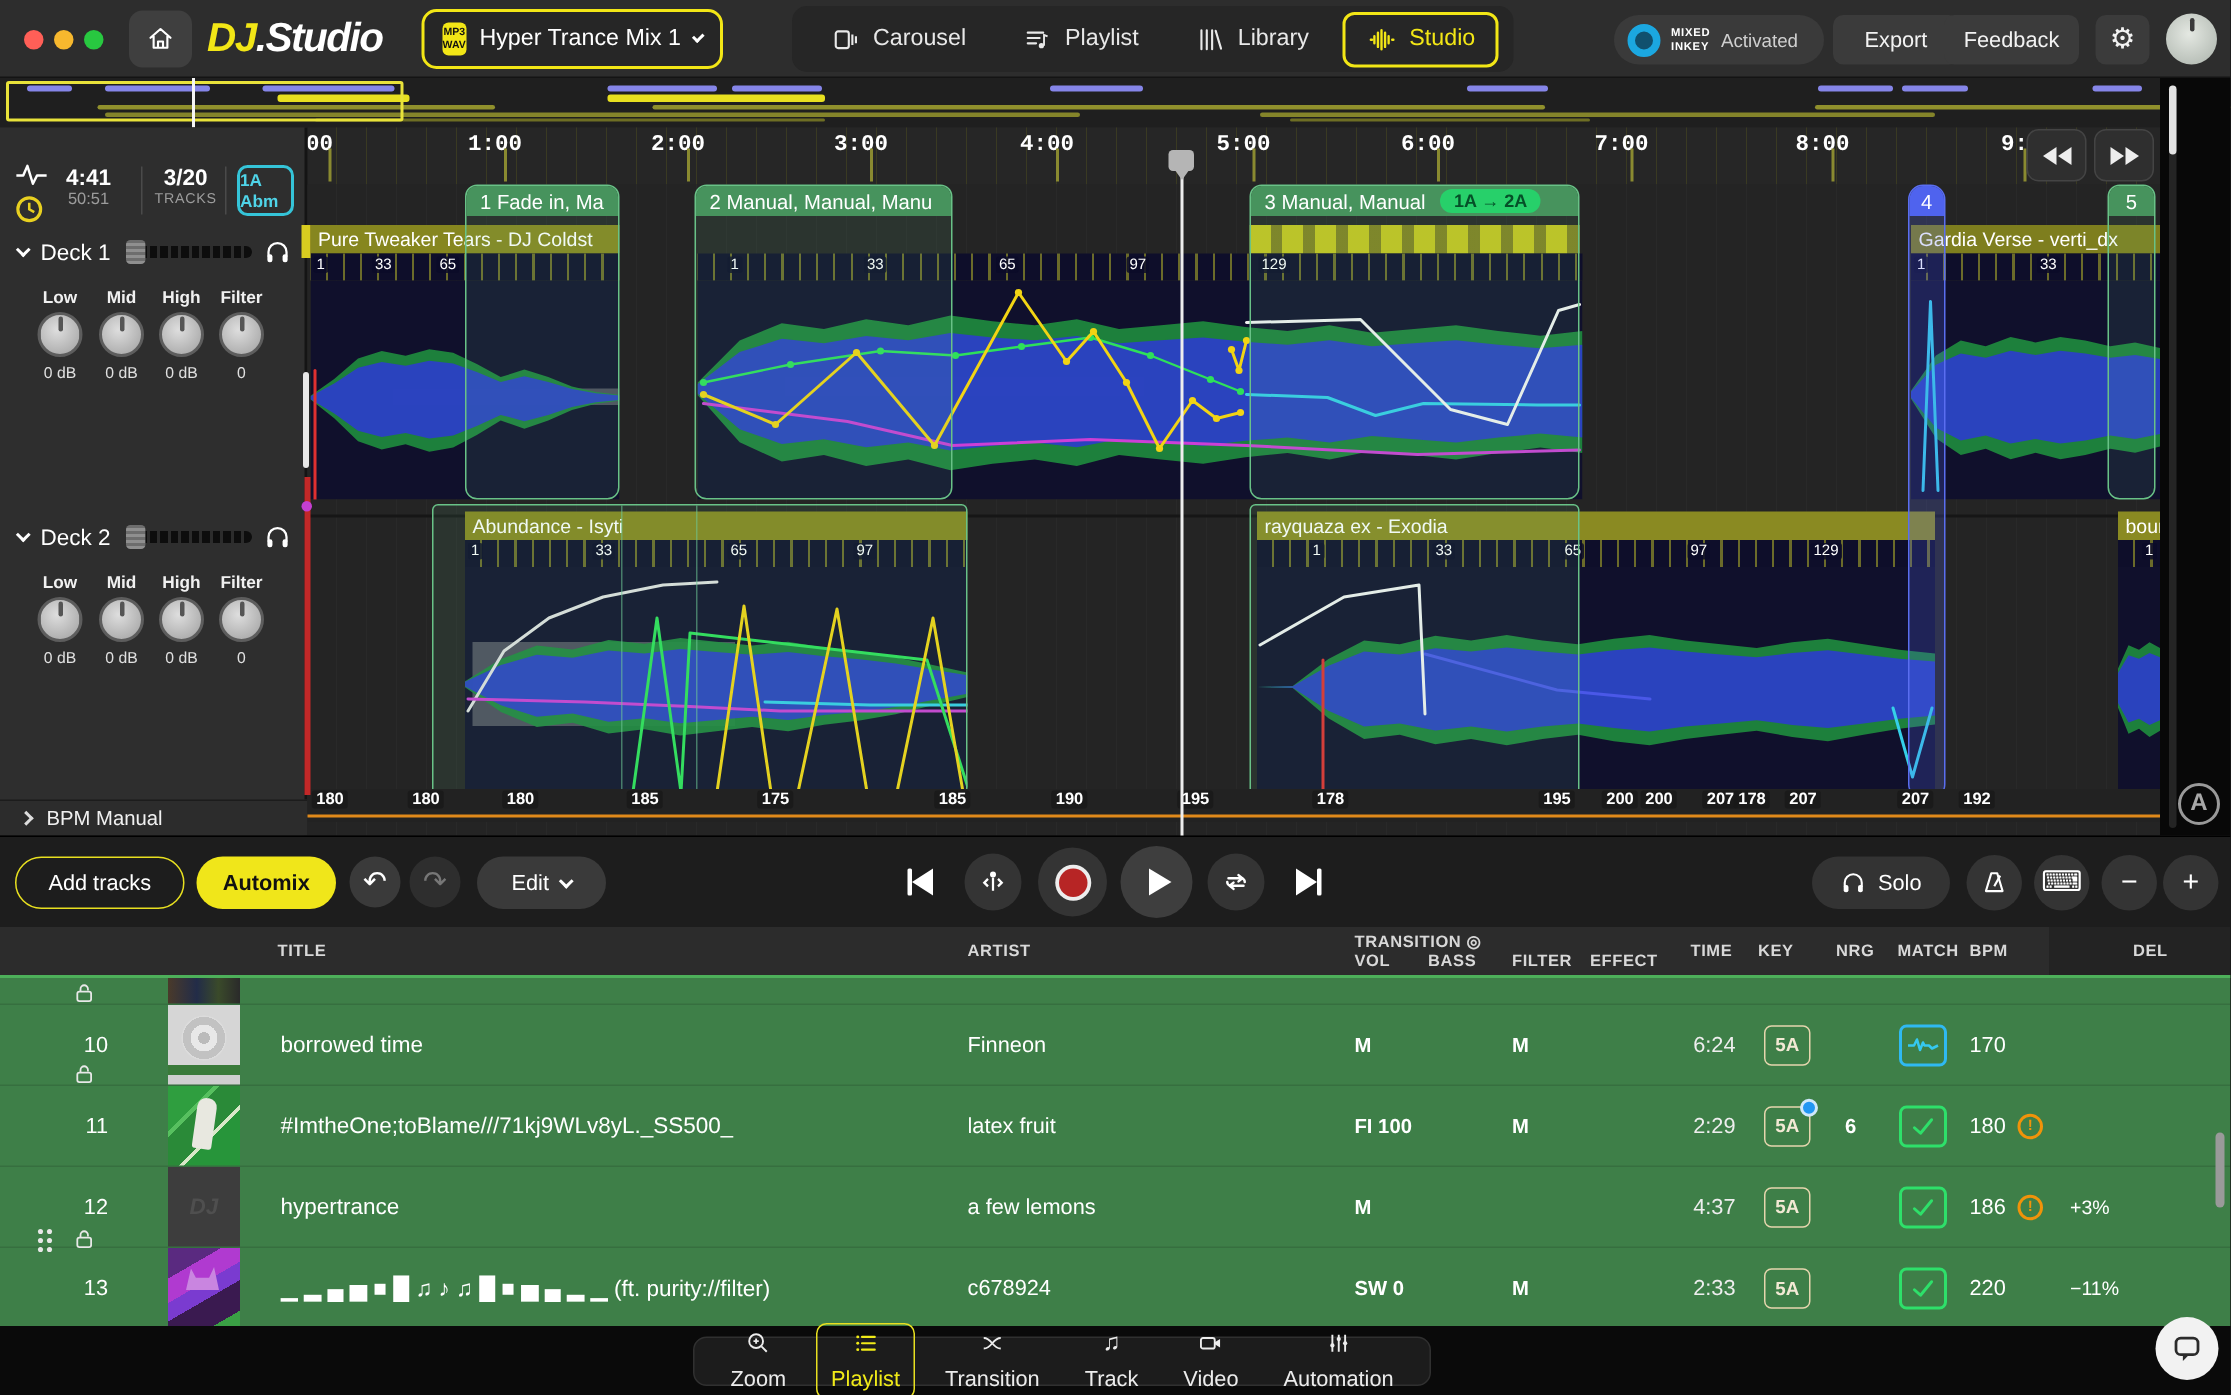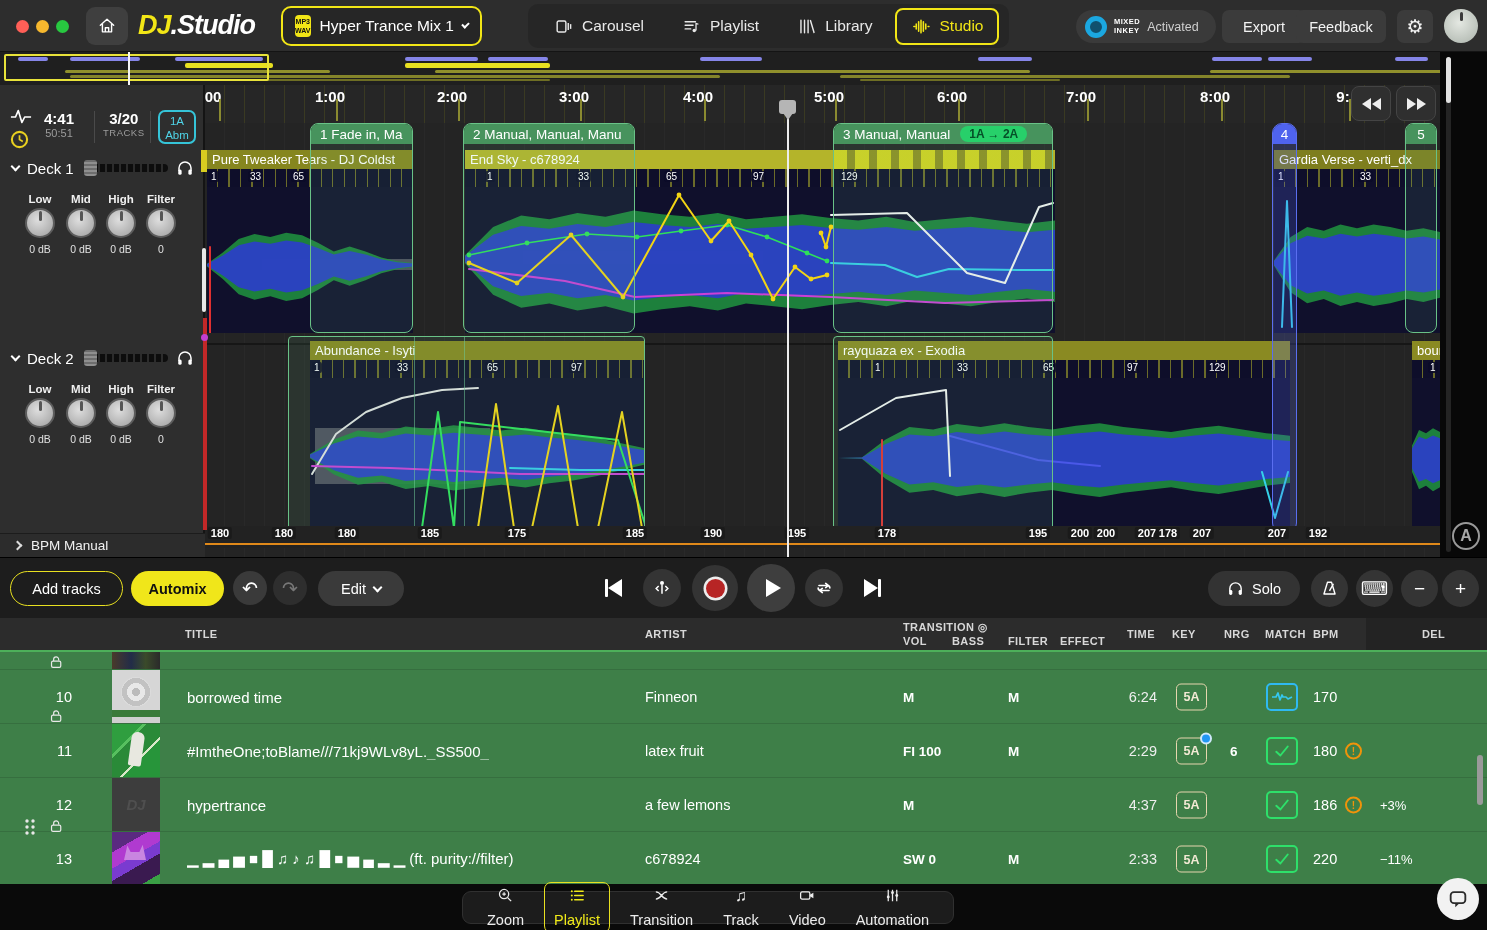--- a/index.html
+++ b/index.html
@@ -30,32 +30,32 @@
   #avatar{position:absolute;left:1444px;top:9px;width:34px;height:34px;border-radius:50%;background:radial-gradient(circle at 45% 40%,#e4e8e2,#aab2aa);}
   #avatar:after{content:"";position:absolute;left:16px;top:3px;width:3px;height:9px;background:#3a3a3a;border-radius:2px;}
 
   
   #minimap{position:absolute;left:0;top:52px;width:1487px;height:33px;background:#1f1f1f;overflow:hidden;}
   #miniview{position:absolute;left:4px;top:2px;width:265px;height:27px;border:2px solid #e8e23a;border-radius:2px;}
   #miniplay{position:absolute;left:128px;top:0;width:2px;height:33px;background:#f5f5f5;}
 
   
   #ruler{position:absolute;left:205px;top:85px;width:1235px;height:38px;background:#262626;
-    background-image:repeating-linear-gradient(90deg,transparent 0 19px,#3a3a22 19px 20px);}
+    background-image:repeating-linear-gradient(90deg,transparent 0 19px,#3a3a22 19px 20px);font-family:Liberation Mono, monospace;}
   .rlab{position:absolute;top:3px;transform:translateX(-50%);font-size:15px;font-weight:bold;color:#fff;}
   .rtick{position:absolute;top:14px;width:2px;height:22px;background:#8a8a30;}
   #ffbtns{position:absolute;left:1351px;top:86px;display:flex;gap:5px;}
   .ffb{width:40px;height:35px;background:#2f2f2f;border:1px solid #444;border-radius:8px;display:flex;align-items:center;justify-content:center;gap:1px;}
   .ffb i{display:inline-block;width:0;height:0;border-top:6px solid transparent;border-bottom:6px solid transparent;}
   .ffb .l{border-right:9px solid #eee;} .ffb .r{border-left:9px solid #eee;}
 
   
   #leftpanel{position:absolute;left:0;top:85px;width:205px;height:472px;background:#2e2e2e;border-right:2px solid #141414;}
   .ipdiv{position:absolute;top:6px;width:1px;height:32px;background:#4a4a4a;}
-  .keychip{position:absolute;left:158px;top:2px;width:38px;height:34px;border:2px solid #35c4d8;border-radius:7px;color:#4fd4e8;font-size:11.5px;font-weight:normal;text-align:center;line-height:1.25;padding-top:2px;}
+  .keychip{position:absolute;left:158px;top:2px;width:38px;height:34px;border:2px solid #35c4d8;border-radius:7px;color:#4fd4e8;font-size:11.5px;font-weight:bold;line-height:1.25;padding-top:2px;}
   .deckhdr{position:absolute;left:0;width:205px;height:26px;display:flex;align-items:center;gap:8px;padding-left:12px;color:#fff;font-size:15px;}
   .fader{position:relative;width:82px;height:8px;background:#0d0d0d;border-radius:4px;background-image:repeating-linear-gradient(90deg,#0d0d0d 0 5px,#2c2c2c 5px 7px);}
   .fader .hand{position:absolute;left:-2px;top:-4px;width:13px;height:16px;background:#8f8f8f;border-radius:3px;background-image:repeating-linear-gradient(0deg,#8f8f8f 0 2px,#6d6d6d 2px 4px);}
   .knoblbl{position:absolute;width:44px;text-align:center;font-size:11.5px;font-weight:bold;color:#f0f0f0;}
   .knob{position:absolute;width:30px;height:30px;border-radius:50%;background:radial-gradient(circle at 42% 38%,#dedede,#9f9f9f);border:2px solid #5d5d5d;}
   .knob:after{content:"";position:absolute;left:12px;top:1px;width:3px;height:10px;background:#555;border-radius:2px;}
   .knobval{position:absolute;width:44px;text-align:center;font-size:10.5px;color:#e0e0e0;}
   #bpmmanual{position:absolute;left:0;top:533px;width:205px;height:24px;background:#2c2c2c;display:flex;align-items:center;gap:10px;padding-left:14px;font-size:13.5px;color:#f0f0f0;border-top:1px solid #1c1c1c;}
 
   
@@ -360,21 +360,20 @@
     <span class="beat" style="left:84px">65</span>
   </div>
   <svg class="wave" style="left:207px;top:187px;width:206px;height:146px" viewBox="0 0 206 146" preserveAspectRatio="none">
       <rect x="0" y="0" width="206" height="146" fill="#10102c"></rect>
       <rect x="55" y="72" width="151" height="11" fill="#9a9a9a" opacity="0.45"></rect>
       <polygon points="0.0,76.8 15.8,65.6 31.7,52.0 47.5,47.0 63.4,50.1 79.2,45.8 95.1,48.2 110.9,55.7 126.8,64.4 142.6,59.4 158.5,64.4 174.3,70.6 190.2,74.3 206.0,76.1 206.0,80.1 190.2,82.2 174.3,86.3 158.5,93.3 142.6,98.8 126.8,93.3 110.9,103.0 95.1,111.3 79.2,114.1 63.4,109.2 47.5,112.7 31.7,107.2 15.8,91.9 0.0,79.4" fill="#1e8a3e" opacity="0.92"></polygon>
       <polygon points="0.0,77.1 15.8,68.6 31.7,58.2 47.5,54.4 63.4,56.8 79.2,53.5 95.1,55.4 110.9,61.0 126.8,67.6 142.6,63.9 158.5,67.6 174.3,72.3 190.2,75.2 206.0,76.6 206.0,79.6 190.2,81.2 174.3,84.3 158.5,89.6 142.6,93.8 126.8,89.6 110.9,97.0 95.1,103.3 79.2,105.4 63.4,101.7 47.5,104.4 31.7,100.2 15.8,88.6 0.0,79.1" fill="#2c3ad0" opacity="0.88"></polygon>
       <polyline points="3,60 3,146" fill="none" stroke="#e03030" stroke-width="2" stroke-linejoin="round" stroke-linecap="round"></polyline>
     </svg>
 
-  <div class="seglabel" style="left:465px;top:150px;width:590px;background:#b4b42a">End Sky - c678924</div>
   <div class="abs" style="left:833px;top:150px;width:220px;height:19px;background:repeating-linear-gradient(90deg,#d6d61e 0 14px,#8a8a20 14px 22px);opacity:.9"></div>
   <div class="segruler" style="left:465px;top:169px;width:590px">
     <span class="beat" style="left:20px">1</span>
     <span class="beat" style="left:111px">33</span>
     <span class="beat" style="left:199px">65</span>
     <span class="beat" style="left:286px">97</span>
     <span class="beat" style="left:374px">129</span>
   </div>
   <svg class="wave" style="left:465px;top:187px;width:590px;height:146px" viewBox="0 0 590 146" preserveAspectRatio="none">
       <rect x="0" y="0" width="590" height="146" fill="#10102c"></rect>

